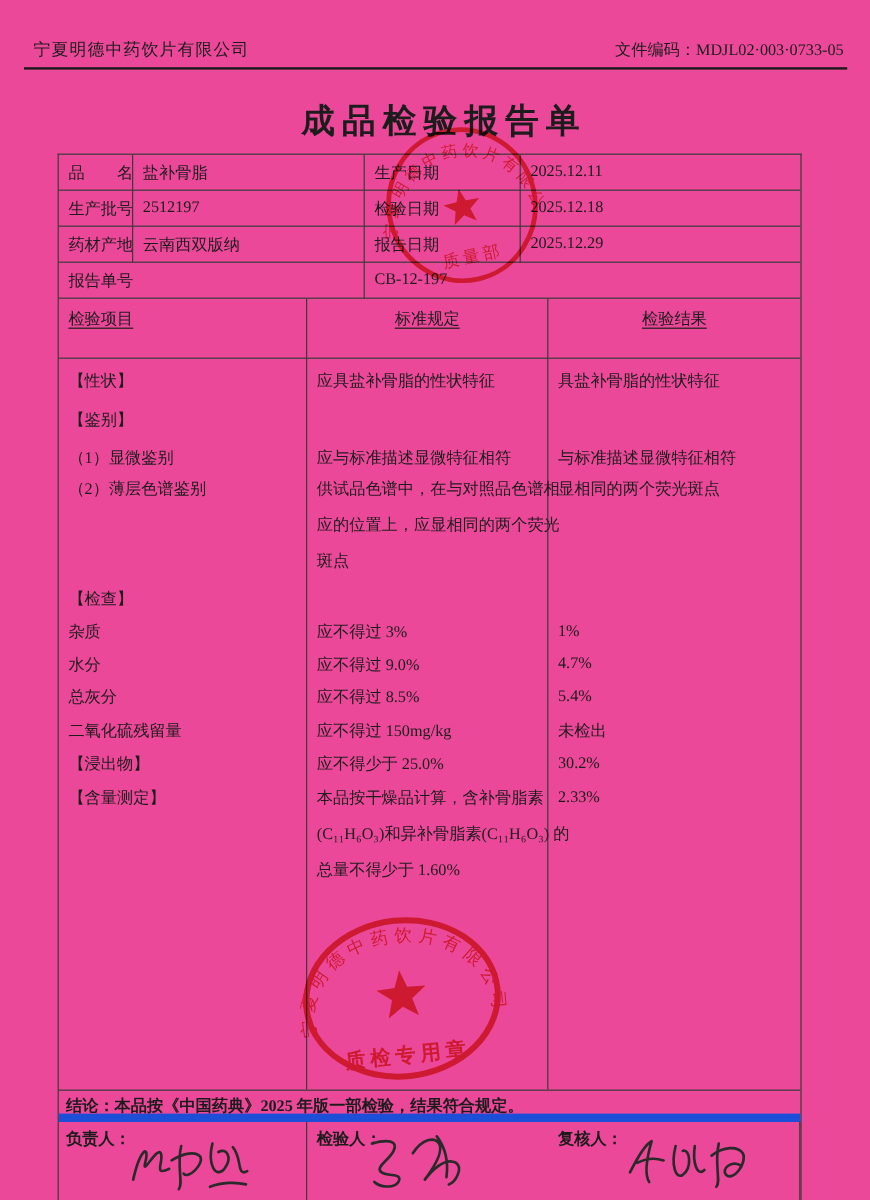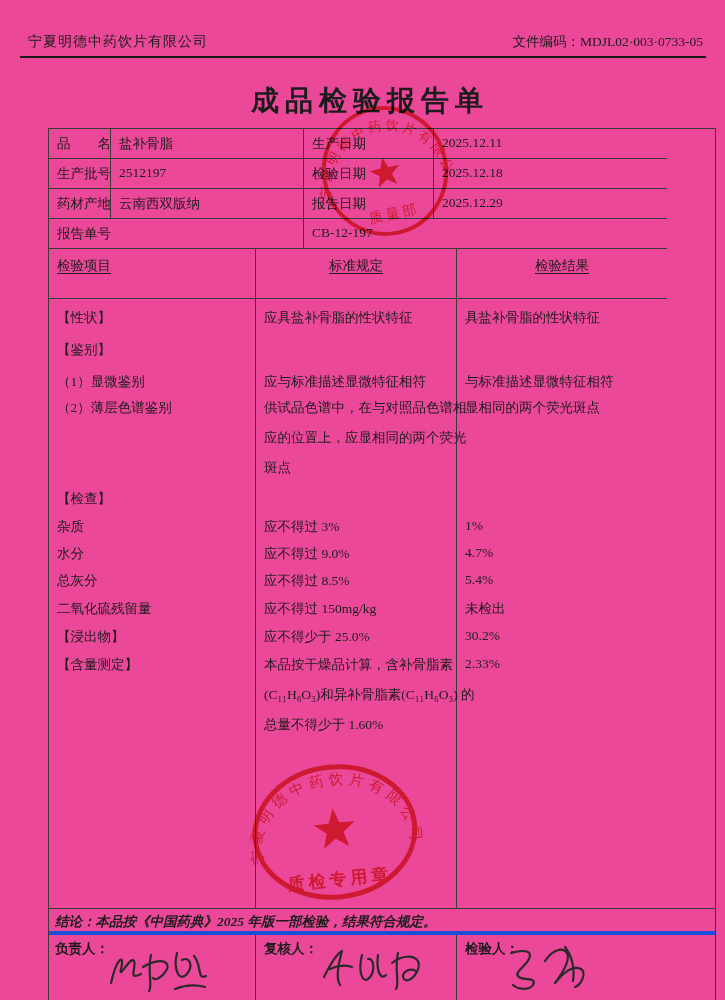--- a/index.html
+++ b/index.html
@@ -13,21 +13,21 @@
     color: #1c1c1c;
     overflow: hidden;
   }
   
   .hdr-company { position:absolute; left:28px; top:33px; font-size:14px; letter-spacing:1px; }
   .hdr-code    { position:absolute; right:22px; top:33px; font-size:13.5px; }
   .hdr-rule    { position:absolute; left:20px; top:56px; width:686px; height:2px; background:#1a1a1a; }
   .doc-title   { position:absolute; left:0; top:82px; width:100%; text-align:center;
                  font-size:28px; font-weight:bold; letter-spacing:6px;padding-left:15px; }
   
-  .sheet { position:absolute; left:48px; top:128px; width:668px; height:872px;
+  .sheet { position:absolute; left:48px; top:128px; width:620px; height:872px;
            border:1px solid #3a3a3a; border-bottom:none; font-size:13.5px; }
   .grid  { display:grid; }
   .cell  { border-right:1px solid #3a3a3a; border-bottom:1px solid #3a3a3a;
            padding:6px 0 0 8px; overflow:hidden; white-space:nowrap; }
   .cell.last { border-right:none; }
   .info1 { grid-template-columns:62px 193px 130px 233px; grid-auto-rows:30px; }
   .info2 { grid-template-columns:255px 363px; grid-auto-rows:30px; }
   
   .insp-h { grid-template-columns:207px 201px 210px; grid-auto-rows:50px; }
   .insp-h .cell { padding-top:8px; }
@@ -35,21 +35,21 @@
   .insp-h span { text-decoration:underline; text-underline-offset:3px; }
   
   .insp-body { position:relative; height:610px; border-bottom:1px solid #3a3a3a; }
   .bcol { position:absolute; top:0; height:100%; }
   .bc1 { left:0;    width:207px; border-right:1px solid #3a3a3a; }
   .bc2 { left:207px; width:201px; border-right:1px solid #3a3a3a; }
   .bc3 { left:408px; width:210px; }
   .ln { position:absolute; left:8px; right:16px; white-space:nowrap; font-size:13.5px; }
   
   .conclusion { height:26px; line-height:25px; padding-left:6px; font-weight:bold;
-                border-bottom:4px solid #1d4ed8; white-space:nowrap;font-style:italic; }
+                border-bottom:7px solid #1d4ed8; white-space:nowrap; }
   .signrow { grid-template-columns:207px 201px 210px; grid-auto-rows:66px; }
   .signrow .cell { border-bottom:none; position:relative; font-weight:bold; padding-top:5px; }
   .sig { position:absolute; stroke:#2a2a2a; fill:none; stroke-width:2.2;
          stroke-linecap:round; stroke-linejoin:round; }
   
   .stamp { position:absolute; mix-blend-mode:multiply; opacity:.85; pointer-events:none; }
   .stamp-top    { left:300px; top:91px;  transform:rotate(-12deg); }
   .stamp-bottom { left:240px; top:752px; transform:rotate(-6deg); }
   .stamp text { fill:#d83b31; font-family:"Liberation Serif","DejaVu Serif",serif; }
 </style>
@@ -141,33 +141,33 @@
 
     <div class="grid signrow">
       <div class="cell" style="padding-left:6px;">
         <span>负责人：</span>
         <svg class="sig" style="left:52px; top:8px;" width="115" height="56" viewBox="0 0 115 56">
           <path d="M10 40 C16 14 24 10 20 26 C17 38 30 12 33 18 C36 24 26 38 40 31"></path>
           <path d="M50 12 C46 28 52 44 48 48 M42 24 C52 18 62 16 66 21 C69 27 56 40 52 35"></path>
           <path d="M76 10 C72 26 78 40 86 31 C93 22 88 13 81 17 M93 13 C101 22 96 38 105 33 M74 46 C84 42 96 42 104 44"></path>
         </svg>
       </div>
+      <div class="cell last" style="padding-left:8px;">
+        <span>检验人：</span>
+        <svg class="sig" style="left:46px; top:4px;" width="95" height="58" viewBox="0 0 95 58">
+          <path d="M8 14 C22 10 30 12 26 20 C22 28 10 34 16 38 C22 42 34 38 30 46 C26 52 14 50 10 46"></path>
+          <path d="M42 22 C50 10 60 8 64 14 C68 22 58 36 52 44 C60 34 70 26 78 30 C84 34 78 46 72 48 M62 8 C68 16 72 28 70 42"></path>
+        </svg>
+      </div>
       <div class="cell" style="padding-left:8px;">
         <span>复核人：</span>
         <svg class="sig" style="left:62px; top:6px;" width="120" height="56" viewBox="0 0 120 56">
           <path d="M6 36 C14 20 20 12 24 10 C20 24 18 38 22 44 M12 28 C20 24 28 24 34 26"></path>
           <path d="M44 14 C40 30 44 42 50 38 C58 32 56 16 50 18 M60 14 C58 28 62 40 68 34"></path>
           <path d="M80 12 C76 28 82 44 78 48 M74 22 C84 14 96 14 100 20 C104 28 92 44 86 38 C82 33 90 26 98 30"></path>
-        </svg>
-      </div>
-      <div class="cell last" style="padding-left:8px;">
-        <span>检验人：</span>
-        <svg class="sig" style="left:46px; top:4px;" width="95" height="58" viewBox="0 0 95 58">
-          <path d="M8 14 C22 10 30 12 26 20 C22 28 10 34 16 38 C22 42 34 38 30 46 C26 52 14 50 10 46"></path>
-          <path d="M42 22 C50 10 60 8 64 14 C68 22 58 36 52 44 C60 34 70 26 78 30 C84 34 78 46 72 48 M62 8 C68 16 72 28 70 42"></path>
         </svg>
       </div>
     </div>
   </div>
 
   <svg class="stamp stamp-top" width="170" height="160" viewBox="0 0 170 160">
     <ellipse cx="85" cy="80" rx="61" ry="63" fill="none" stroke="#d83b31" stroke-width="4"></ellipse>
     <path id="arcTop" d="M 26 100 A 59 61 0 1 1 144 100" fill="none"></path>
     <text font-size="13" letter-spacing="3.5">
       <textPath href="#arcTop" startOffset="4">宁夏明德中药饮片有限公司</textPath>

